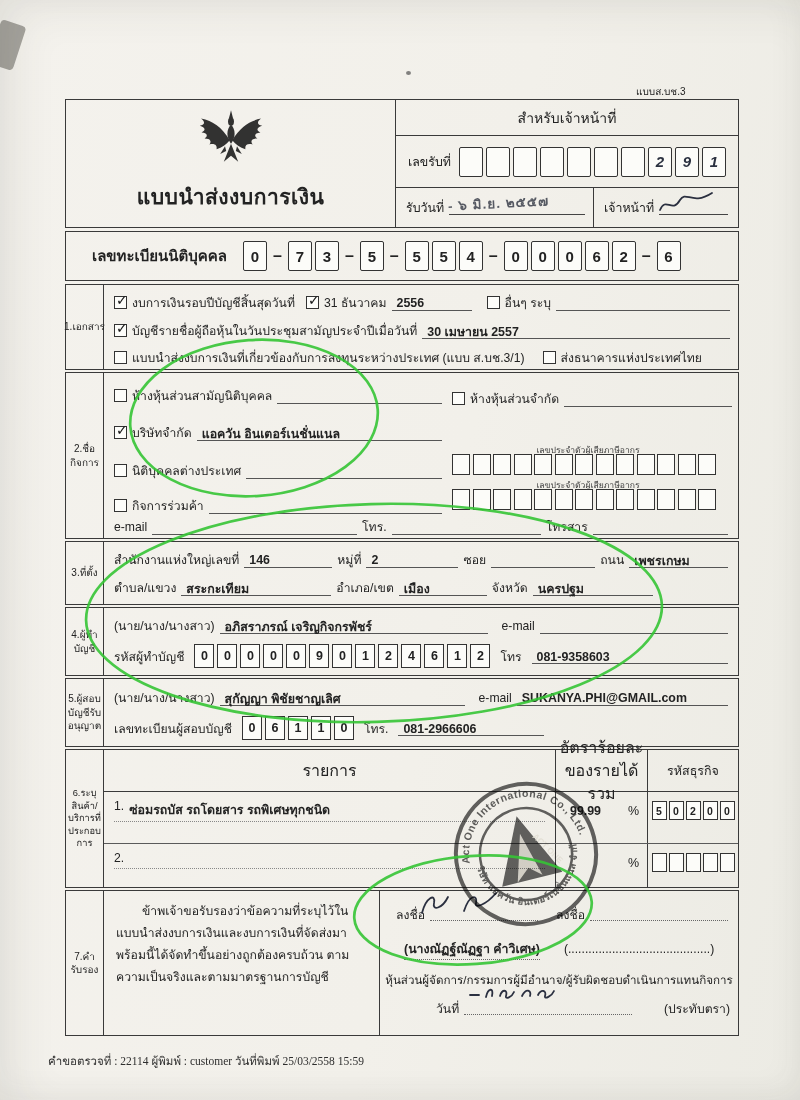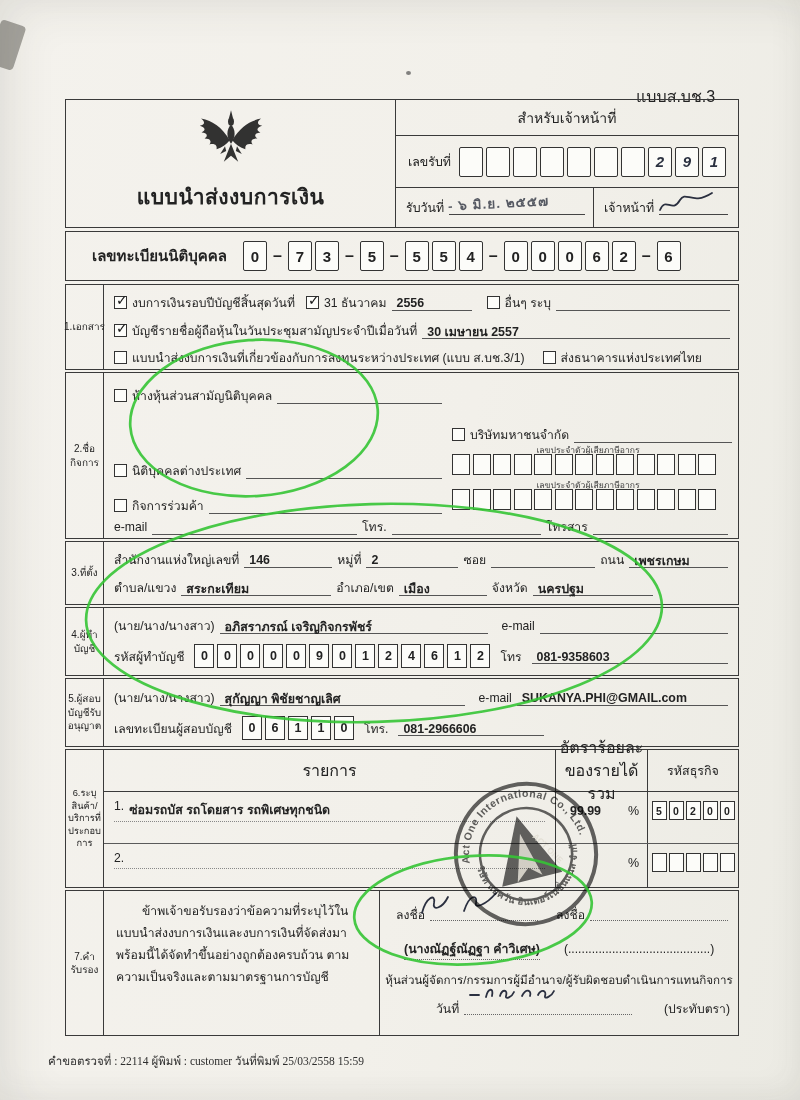--- a/index.html
+++ b/index.html
@@ -63,21 +63,21 @@
   .itemline{width:100%;display:flex;gap:5px;border-bottom:1.3px dotted #888;padding-bottom:3px;font-size:12.2px;}
   
   .s7-left{flex:0 0 276px;border-right:1.4px solid #3a3a3a;padding:10px 14px 0 12px;
         font-size:12.2px;line-height:1.8;text-indent:26px;white-space:normal;}
   .s7-right{flex:1;position:relative;font-size:12.2px;}
   
   .annot{position:absolute;pointer-events:none;z-index:6;}
   .annot ellipse{fill:none;stroke:#35c435;stroke-width:2.7;opacity:.9;}
   .stamp{position:absolute;left:451px;top:779px;width:150px;height:150px;z-index:5;
         transform:rotate(-14deg);opacity:.8;mix-blend-mode:multiply;}
-  .formcode{position:absolute;left:636px;top:84px;font-size:16px;}
+  .formcode{position:absolute;left:636px;top:84px;font-size:10px;}
   .footer{position:absolute;left:48px;top:1052px;font-size:11.5px;font-family:"Liberation Serif","DejaVu Serif",serif;color:#2e2e2e;}
   .smudge{position:absolute;background:#444;border-radius:50%;opacity:.65;}
   .corner{position:absolute;left:-6px;top:22px;width:26px;height:46px;background:#55534e;opacity:.5;transform:rotate(18deg);border-radius:4px;}
 </style>
 </head>
 <body>
 
 <div class="page">
 
   <div class="corner"></div>
@@ -193,34 +193,41 @@
 
   <div class="blk sec" style="left:65px;top:372px;width:674px;height:167px;">
     <div class="side">2.ชื่อ
 กิจการ</div>
     <div class="cnt">
       <div class="row" style="left:10px;top:13px;width:328px;">
         <span class="cb"></span>
         <span>ห้างหุ้นส่วนสามัญนิติบุคคล</span>
         <span class="fl" style="flex:1;"></span>
       </div>
+      <div class="row" style="left:10px;top:50px;width:328px;">
+        <span class="cb checked"></span>
+        <span>บริษัทจำกัด</span>
+        <span class="fl" style="flex:1;">
+            <span class="fill-v">แอควัน อินเตอร์เนชั่นแนล</span>
+          </span>
+      </div>
       <div class="row" style="left:10px;top:88px;width:328px;">
         <span class="cb"></span>
         <span>นิติบุคคลต่างประเทศ</span>
         <span class="fl" style="flex:1;"></span>
       </div>
       <div class="row" style="left:10px;top:123px;width:328px;">
         <span class="cb"></span>
         <span>กิจการร่วมค้า</span>
         <span class="fl" style="flex:1;"></span>
       </div>
 
-      <div class="row" style="left:348px;top:52px;width:280px;">
+      <div class="row" style="left:348px;top:16px;width:280px;">
         <span class="cb"></span>
-        <span>บริษัทมหาชนจำกัด</span>
+        <span>ห้างหุ้นส่วนจำกัด</span>
         <span class="fl" style="flex:1;"></span>
       </div>
       <div class="row" style="left:348px;top:70px;width:272px;justify-content:center;font-size:8.6px;color:#3a3a3a;">
         <span>เลขประจำตัวผู้เสียภาษีอากร</span>
       </div>
       <div class="row" style="left:348px;top:81px;">
         <span class="boxes sm">
             <span class="dbox"></span>
             <span class="dbox"></span>
             <span class="dbox"></span>

